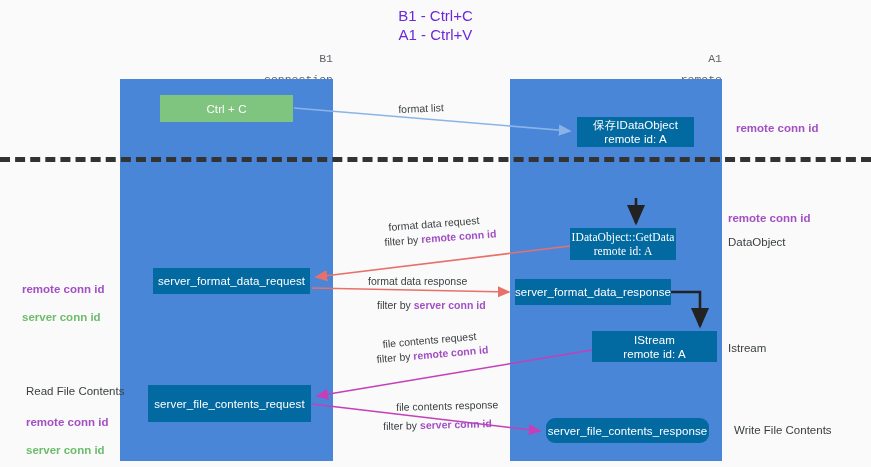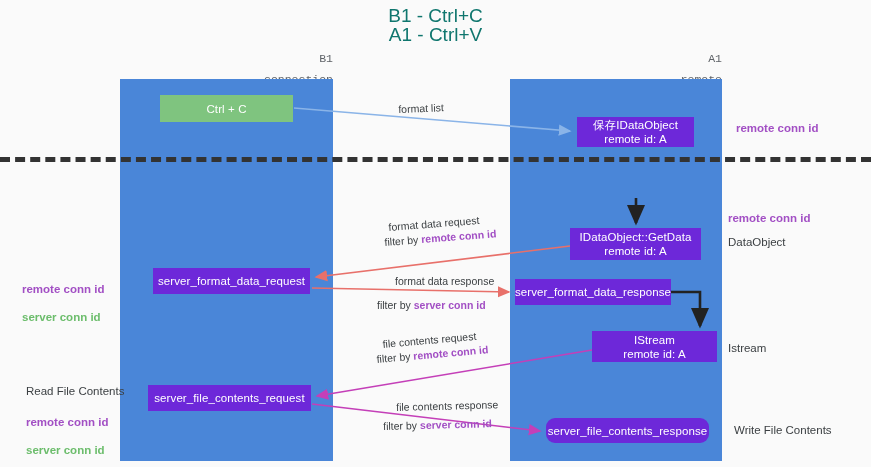--- a/index.html
+++ b/index.html
@@ -11,22 +11,22 @@
     position:relative;
     color:#3c4043;
   }
   #stage{position:absolute;left:0;top:0;width:871px;height:467px;}
   .abs{position:absolute;}
 
   
   #title{
     left:0;top:6px;width:871px;
     text-align:center;
-    font-size:19px;line-height:19px;
-    color:#0f766e;
+    font-size:15px;line-height:19px;
+    color:#6d28d9;
     white-space:pre-line;
   }
 
   
   .col-head{
     text-align:right;font-size:11.5px;line-height:21px;
     color:#5f6368;white-space:pre-line;font-family:Liberation Mono, monospace;
   }
   #head-b1{left:120px;top:48px;width:213px;}
   #head-a1{left:510px;top:48px;width:212px;}
@@ -41,30 +41,30 @@
     box-sizing:border-box;
     display:flex;flex-direction:column;
     align-items:center;justify-content:center;
     color:#ffffff;
     font-size:11.5px;line-height:14px;
     text-align:center;
     white-space:pre-line;
     letter-spacing:0.1px;
   }
   .green{background:#7fc47f;}
-  .orange{background:#6d28d9;}
+  .orange{background:#0369a1;}
 
   #box-ctrlc{left:160px;top:95px;width:133px;height:27px;}
   #box-save {left:577px;top:117px;width:117px;height:30px;}
   #box-ctrlv{left:578px;top:172px;width:115px;height:25px;}
-  #box-getdata{left:570px;top:228px;width:131px;height:32px;}
+  #box-getdata{left:570px;top:228px;width:106px;height:32px;font-family:Liberation Serif, serif;}
   #box-sfdreq{left:153px;top:268px;width:157px;height:26px;}
   #box-sfdres{left:515px;top:279px;width:156px;height:26px;}
   #box-istream{left:592px;top:331px;width:125px;height:31px;}
-  #box-sfcreq{left:148px;top:385px;width:163px;height:26px;}
+  #box-sfcreq{left:148px;top:385px;width:163px;height:37px;}
   #box-sfcres{left:546px;top:418px;width:163px;height:25px;border-radius:9px;}
 
   
   #divider{
     left:0;top:157px;width:871px;height:0;
     border-top:5px dashed #333333;
   }
 
   
   .anno{font-size:11.5px;line-height:14px;white-space:pre-line;}
@@ -87,21 +87,21 @@
   .edge-lbl{
     font-size:10.5px;line-height:14px;
     color:#3c4043;white-space:nowrap;
     transform-origin:left top;
   }
   .edge-lbl .hl{font-weight:bold;}
 
   #lbl-formatlist{left:398px;top:102px;transform:rotate(-2.2deg);}
   #lbl-fdreq1{left:388px;top:220px;transform:rotate(-4.5deg);}
   #lbl-fdreq2{left:384px;top:235px;transform:rotate(-4.5deg);}
-  #lbl-fdres1{left:395px;top:274px;transform:rotate(0deg);}
+  #lbl-fdres1{left:368px;top:274px;transform:rotate(0deg);}
   #lbl-fdres2{left:377px;top:298px;transform:rotate(0deg);}
   #lbl-fcreq1{left:382px;top:337px;transform:rotate(-5deg);}
   #lbl-fcreq2{left:376px;top:352px;transform:rotate(-5deg);}
   #lbl-fcres1{left:396px;top:400px;transform:rotate(-1.5deg);}
   #lbl-fcres2{left:383px;top:419px;transform:rotate(-1.5deg);}
 
   
   #arrows{position:absolute;left:0;top:0;width:871px;height:467px;pointer-events:none;}
 </style>
 </head>

